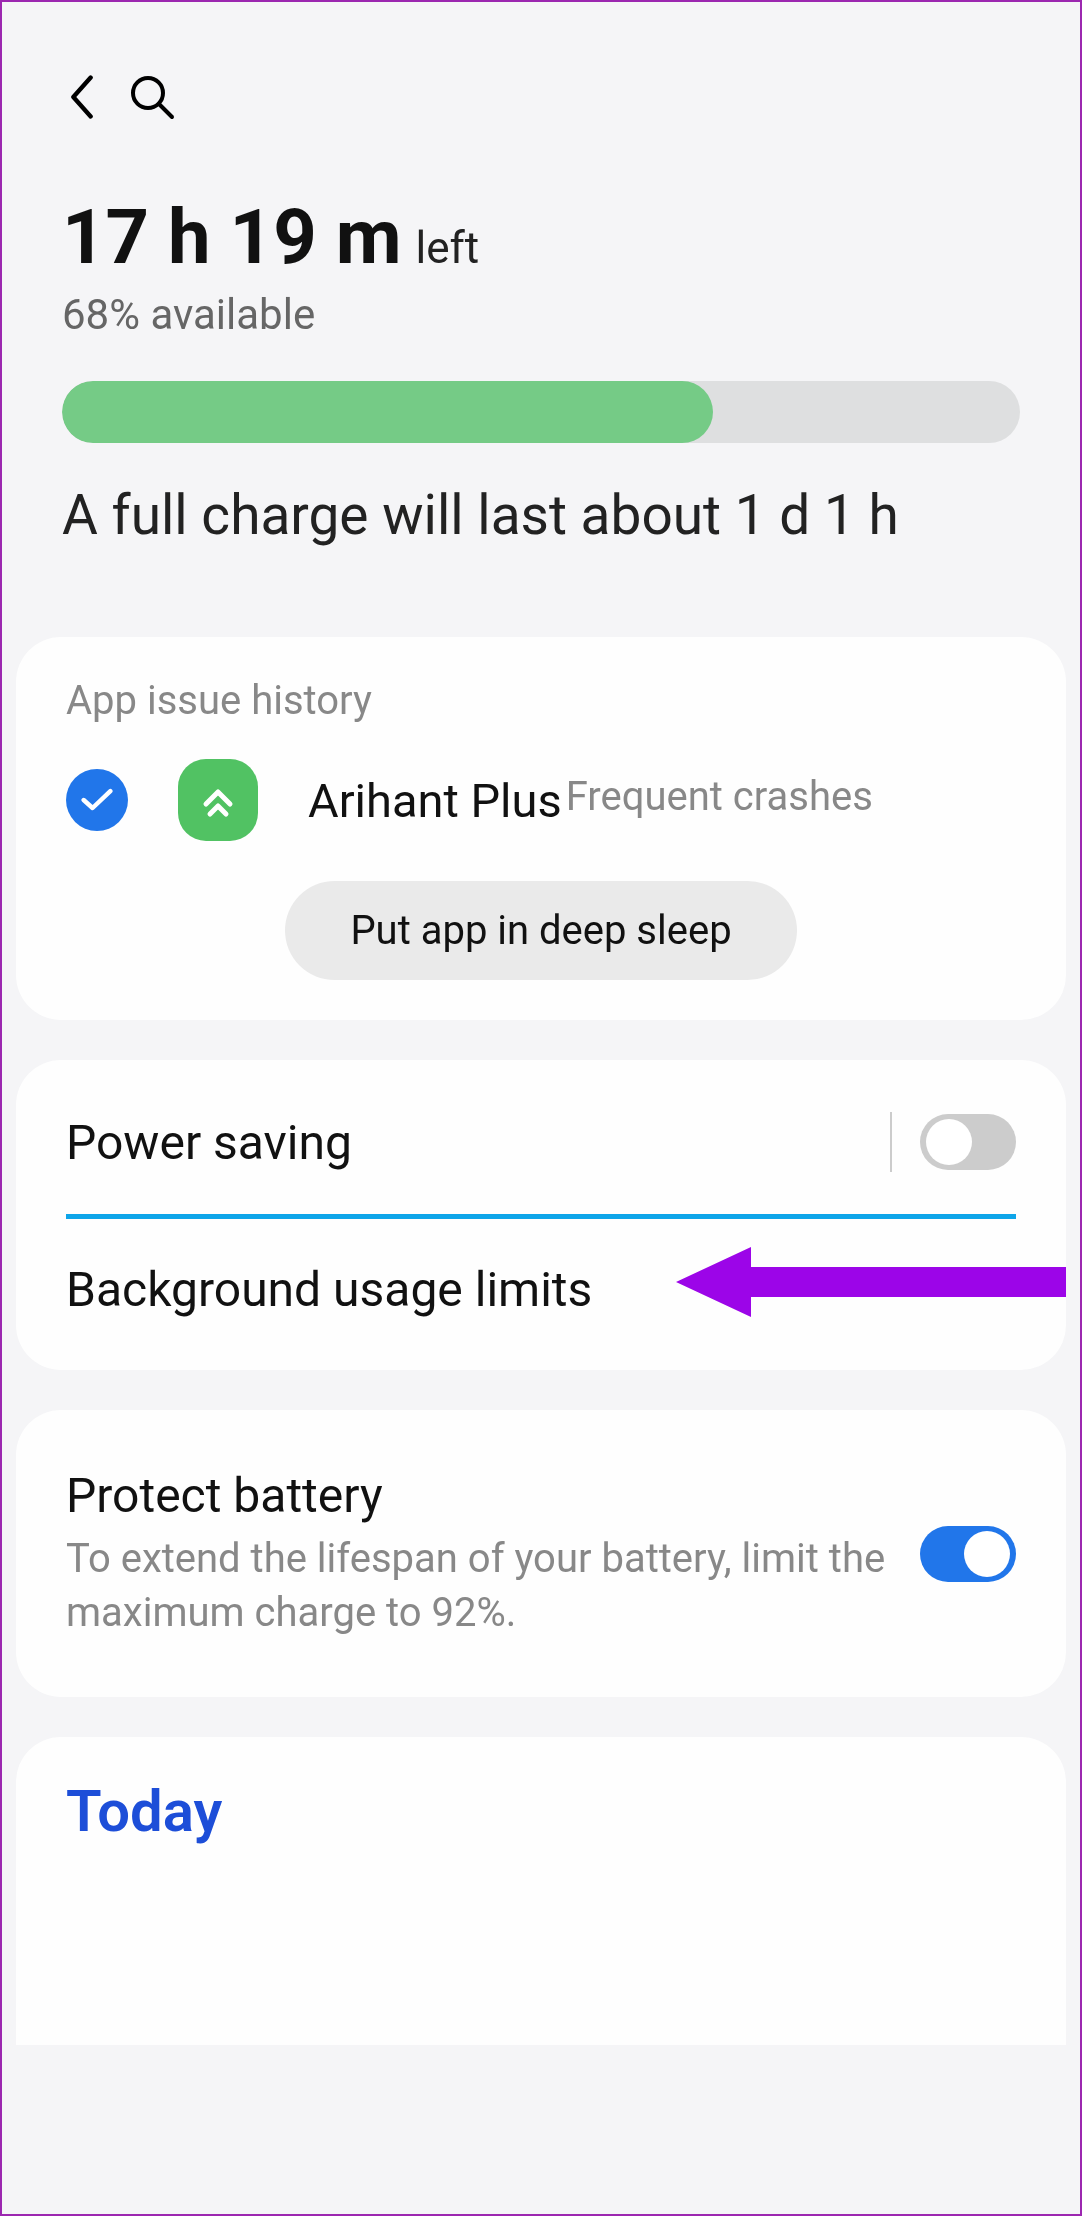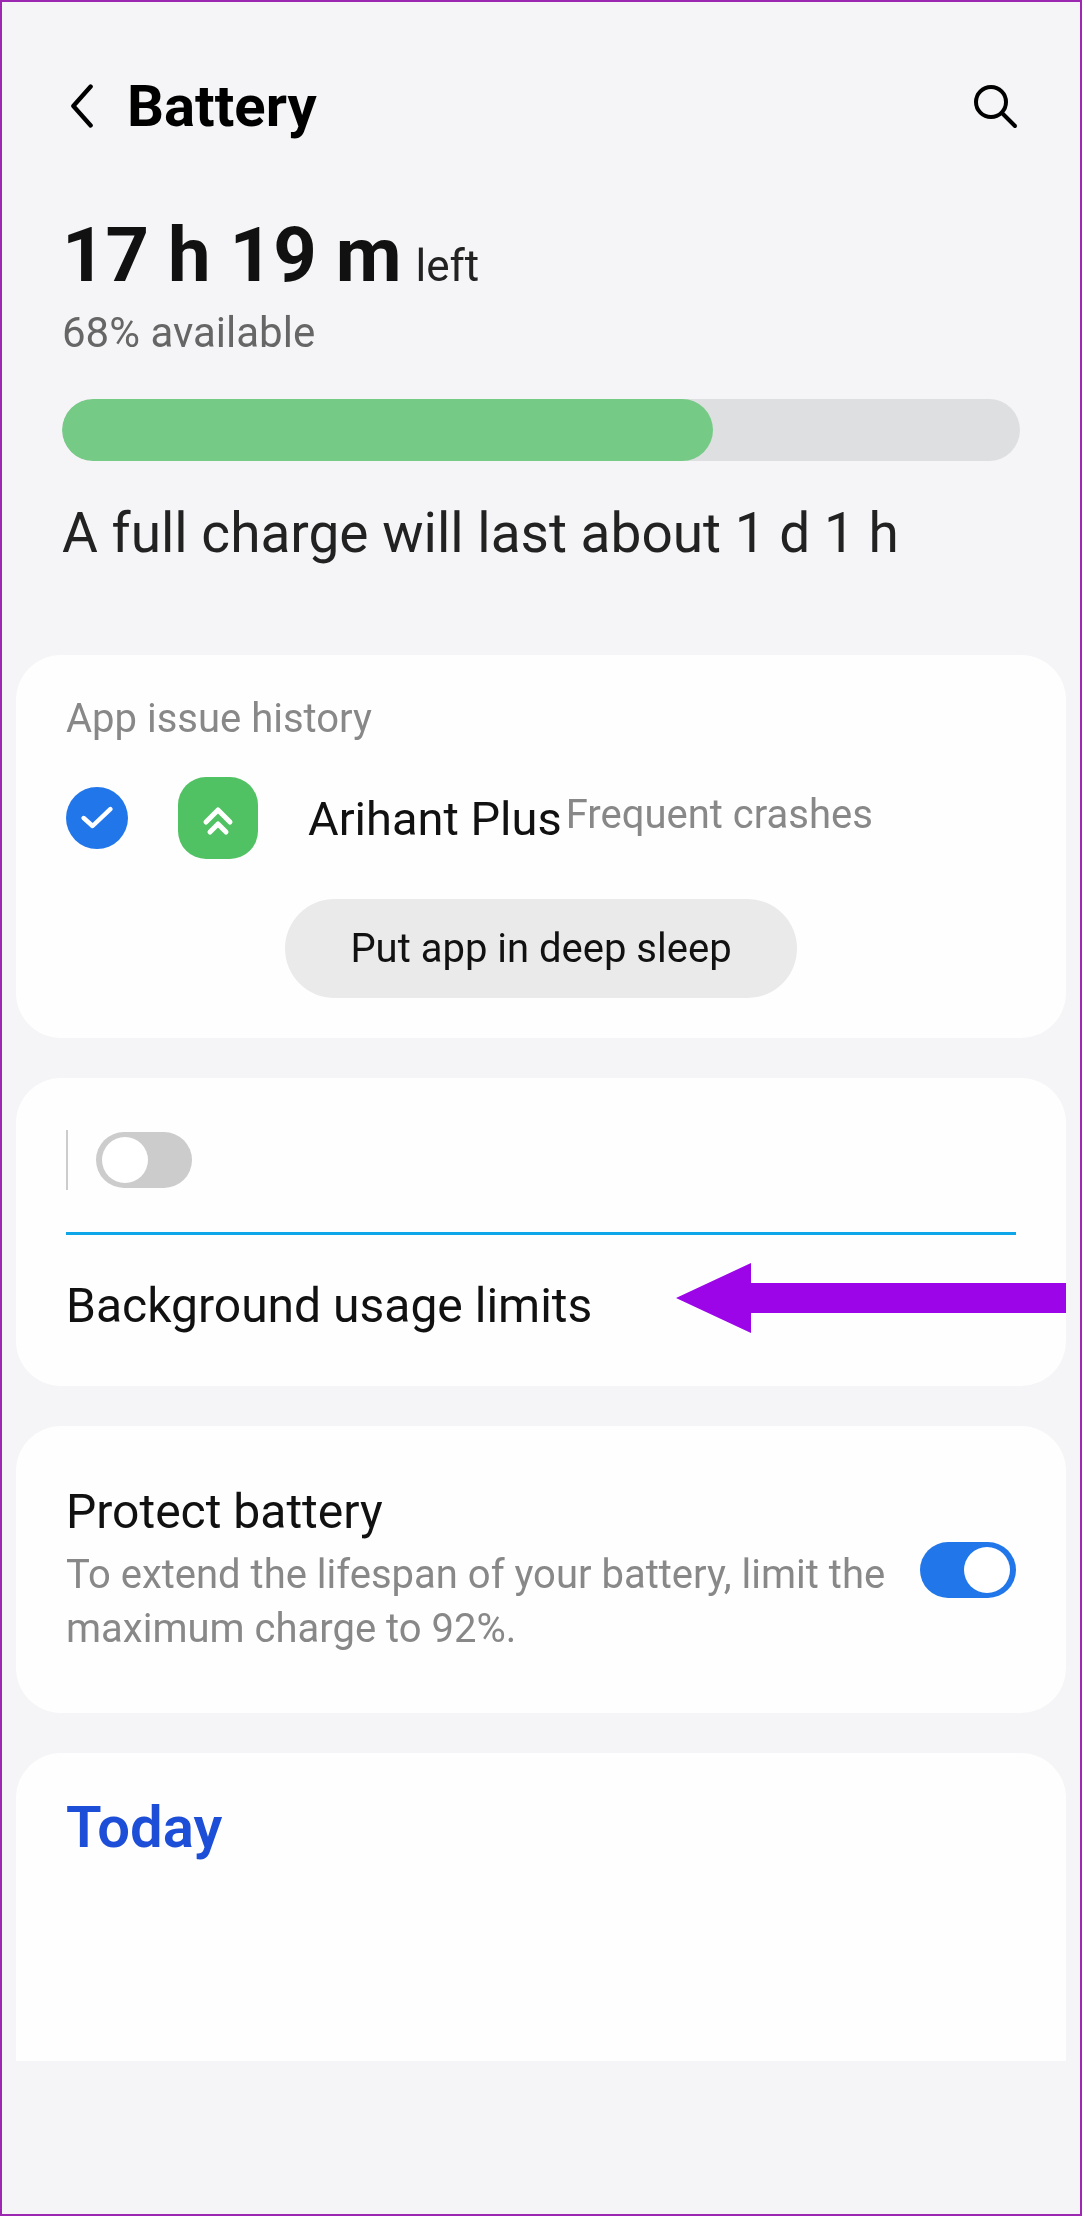--- a/index.html
+++ b/index.html
@@ -140,21 +140,21 @@
       color: #111;
       cursor: pointer;
     }
     .setting-row {
       display: flex;
       align-items: center;
       justify-content: space-between;
       padding: 42px 0;
     }
     .setting-row + .setting-row {
-      border-top: 3px solid #0ea5e9;
+      border-top: 5px solid #0ea5e9;
     }
     .setting-label {
       font-size: 48px;
       color: #111;
     }
     .setting-desc {
       font-size: 40px;
       color: #888;
       margin-top: 8px;
       line-height: 1.35;
@@ -215,21 +215,20 @@
   </style>
 </head>
 <body>
 
 <div class="header">
   <div class="back-arrow">
     <svg width="26" height="44" viewBox="0 0 24 40">
       <path d="M20 2 L4 20 L20 38" stroke="#000" stroke-width="4" fill="none" stroke-linecap="round" stroke-linejoin="round"></path>
     </svg>
   </div>
-  <div class="header-title">Battery</div>
   <div class="search-icon">
     <svg width="48" height="48" viewBox="0 0 48 48">
       <circle cx="20" cy="20" r="15" stroke="#000" stroke-width="4" fill="none"></circle>
       <line x1="31" y1="31" x2="44" y2="44" stroke="#000" stroke-width="4" stroke-linecap="round"></line>
     </svg>
   </div>
 </div>
 
 <div class="summary">
   <div class="time-left">
@@ -260,20 +259,21 @@
     <div class="app-info">
       <div class="app-name">Arihant Plus</div>
       <div class="app-issue-text">Frequent crashes</div>
     </div>
   </div>
   <button class="action-button">Put app in deep sleep</button>
 </div>
 
 <div class="card" style="padding-top:10px; padding-bottom:10px;">
   <div class="setting-row">
+    <div class="setting-label">Power saving</div>
     <div class="ps-right">
       <div class="divider-bar"></div>
       <div class="toggle toggle-off">
         <div class="toggle-knob"></div>
       </div>
     </div>
   </div>
   <div class="setting-row bg-limits-wrapper">
     <div class="setting-label">Background usage limits</div>
     <svg class="arrow-annotation" width="390" height="86" viewBox="0 0 390 86" style="right:-50px; top:20px;">

